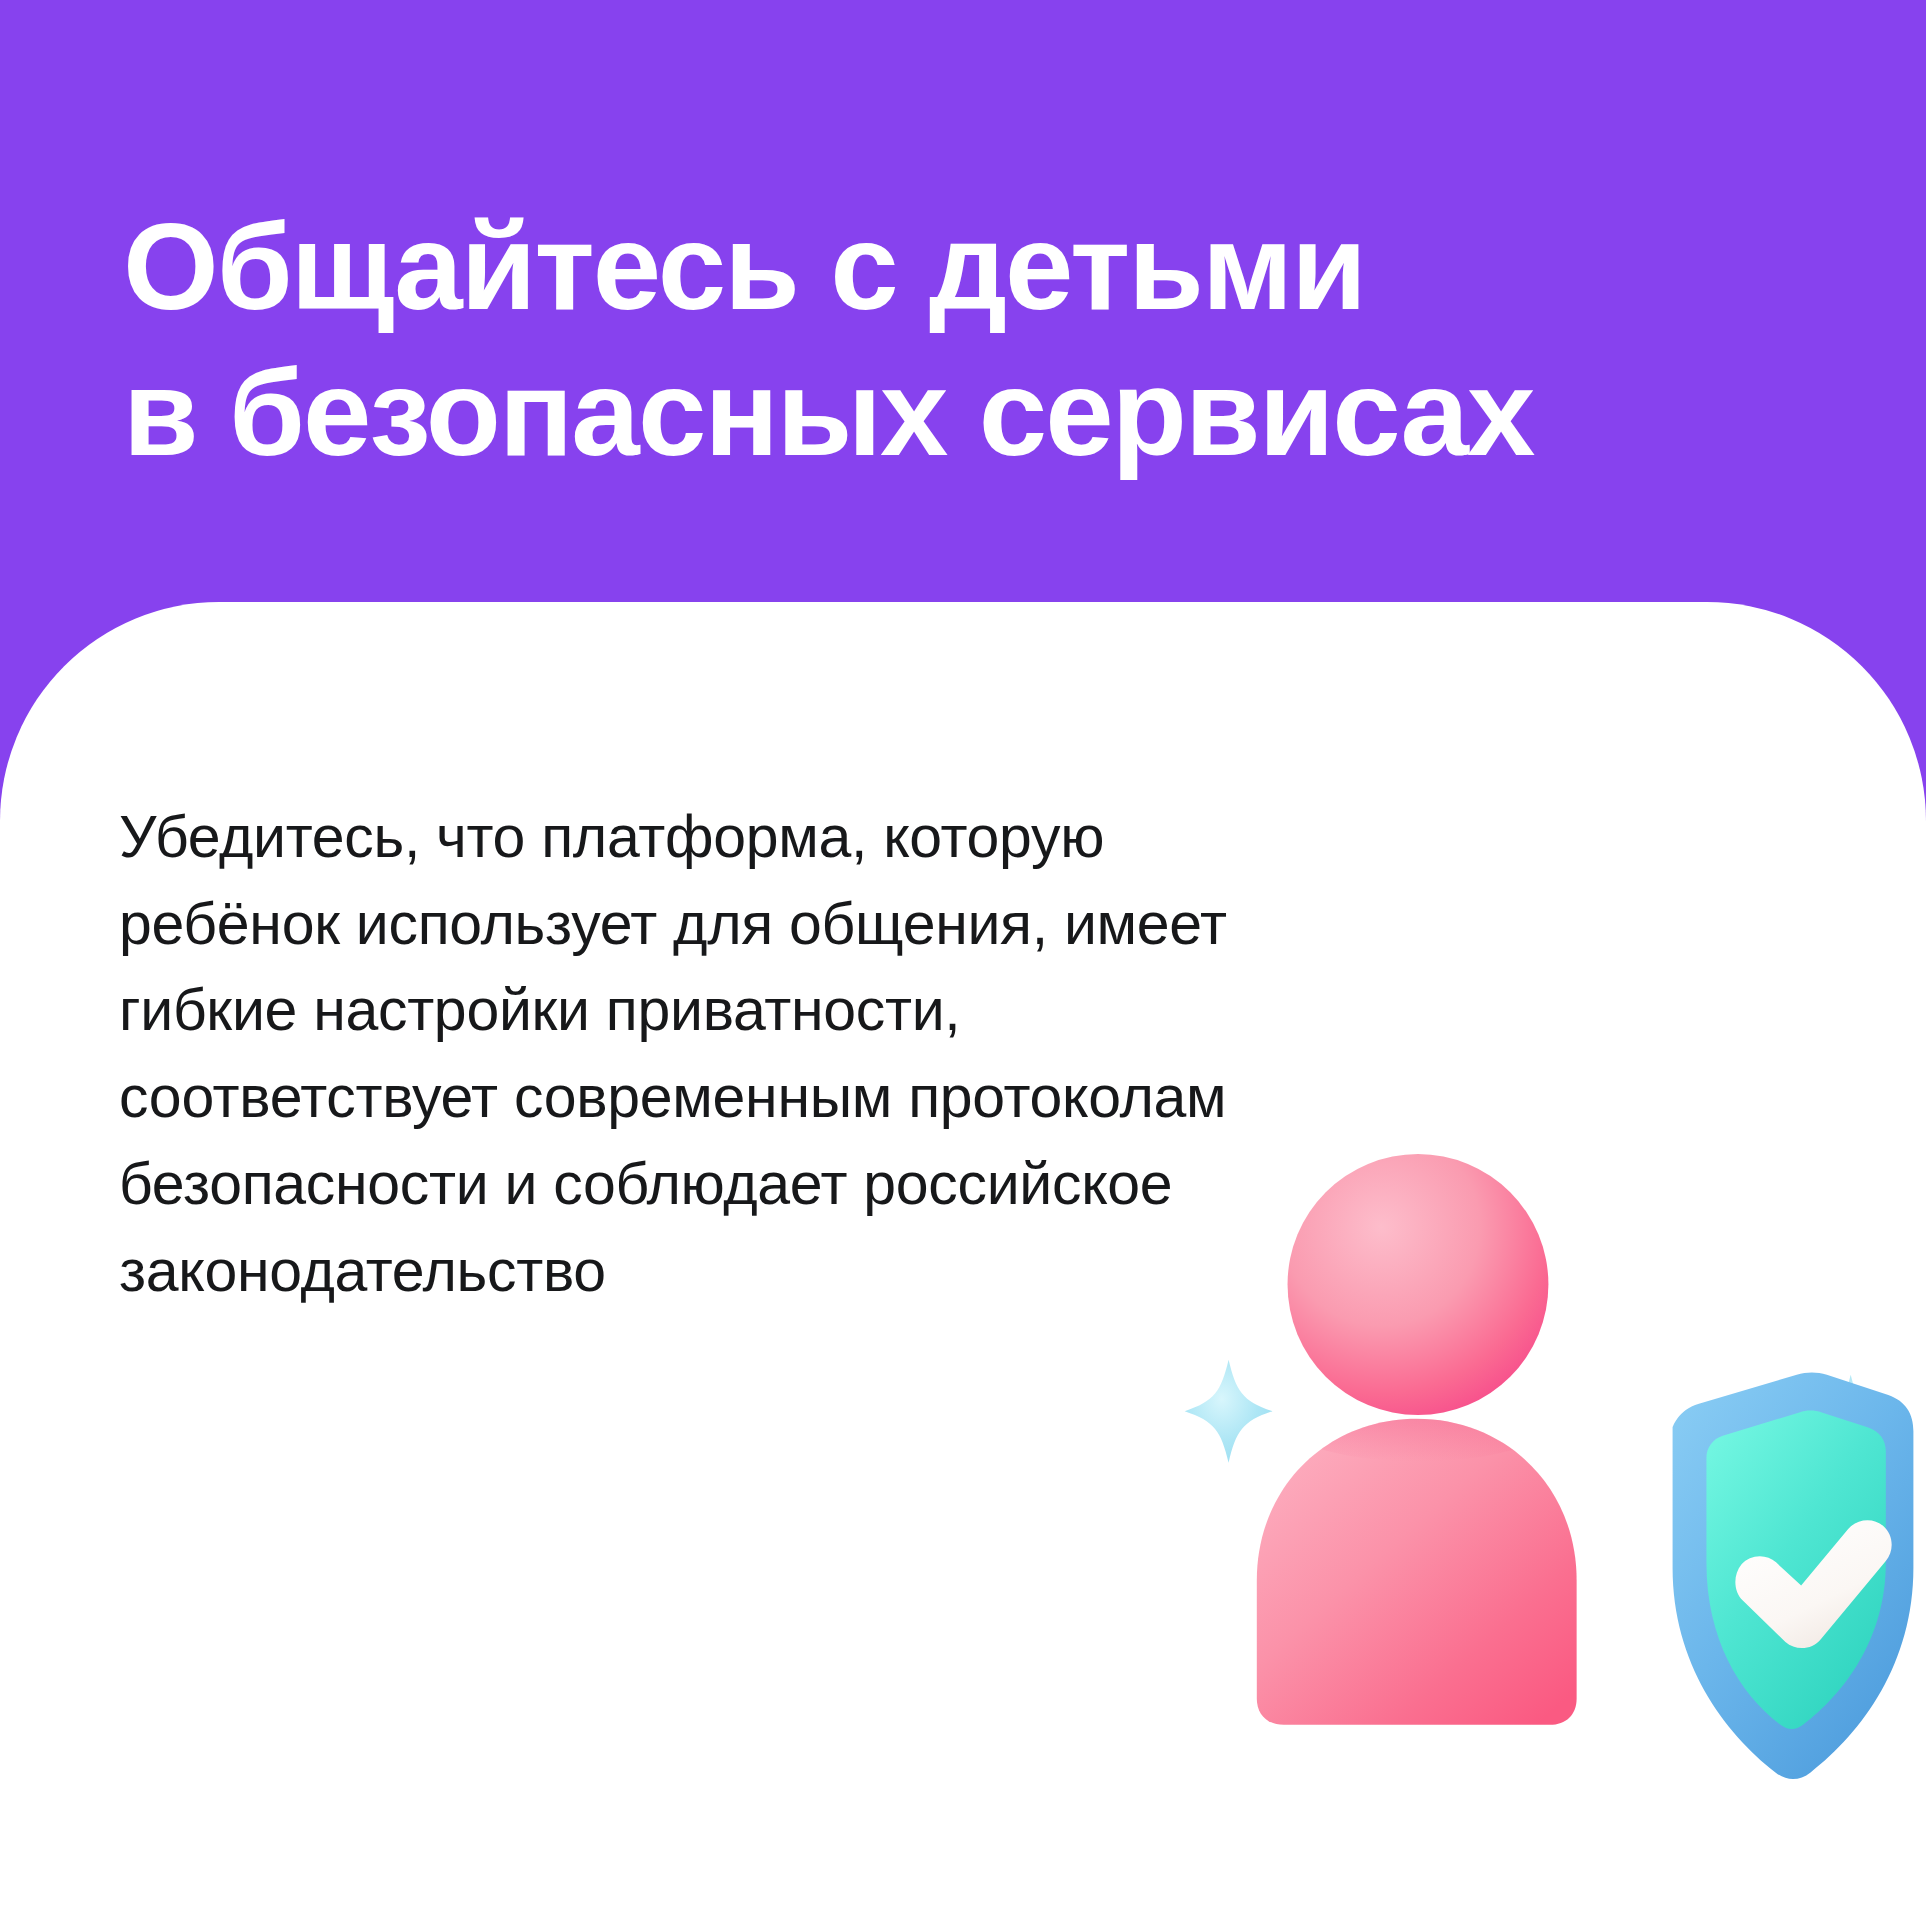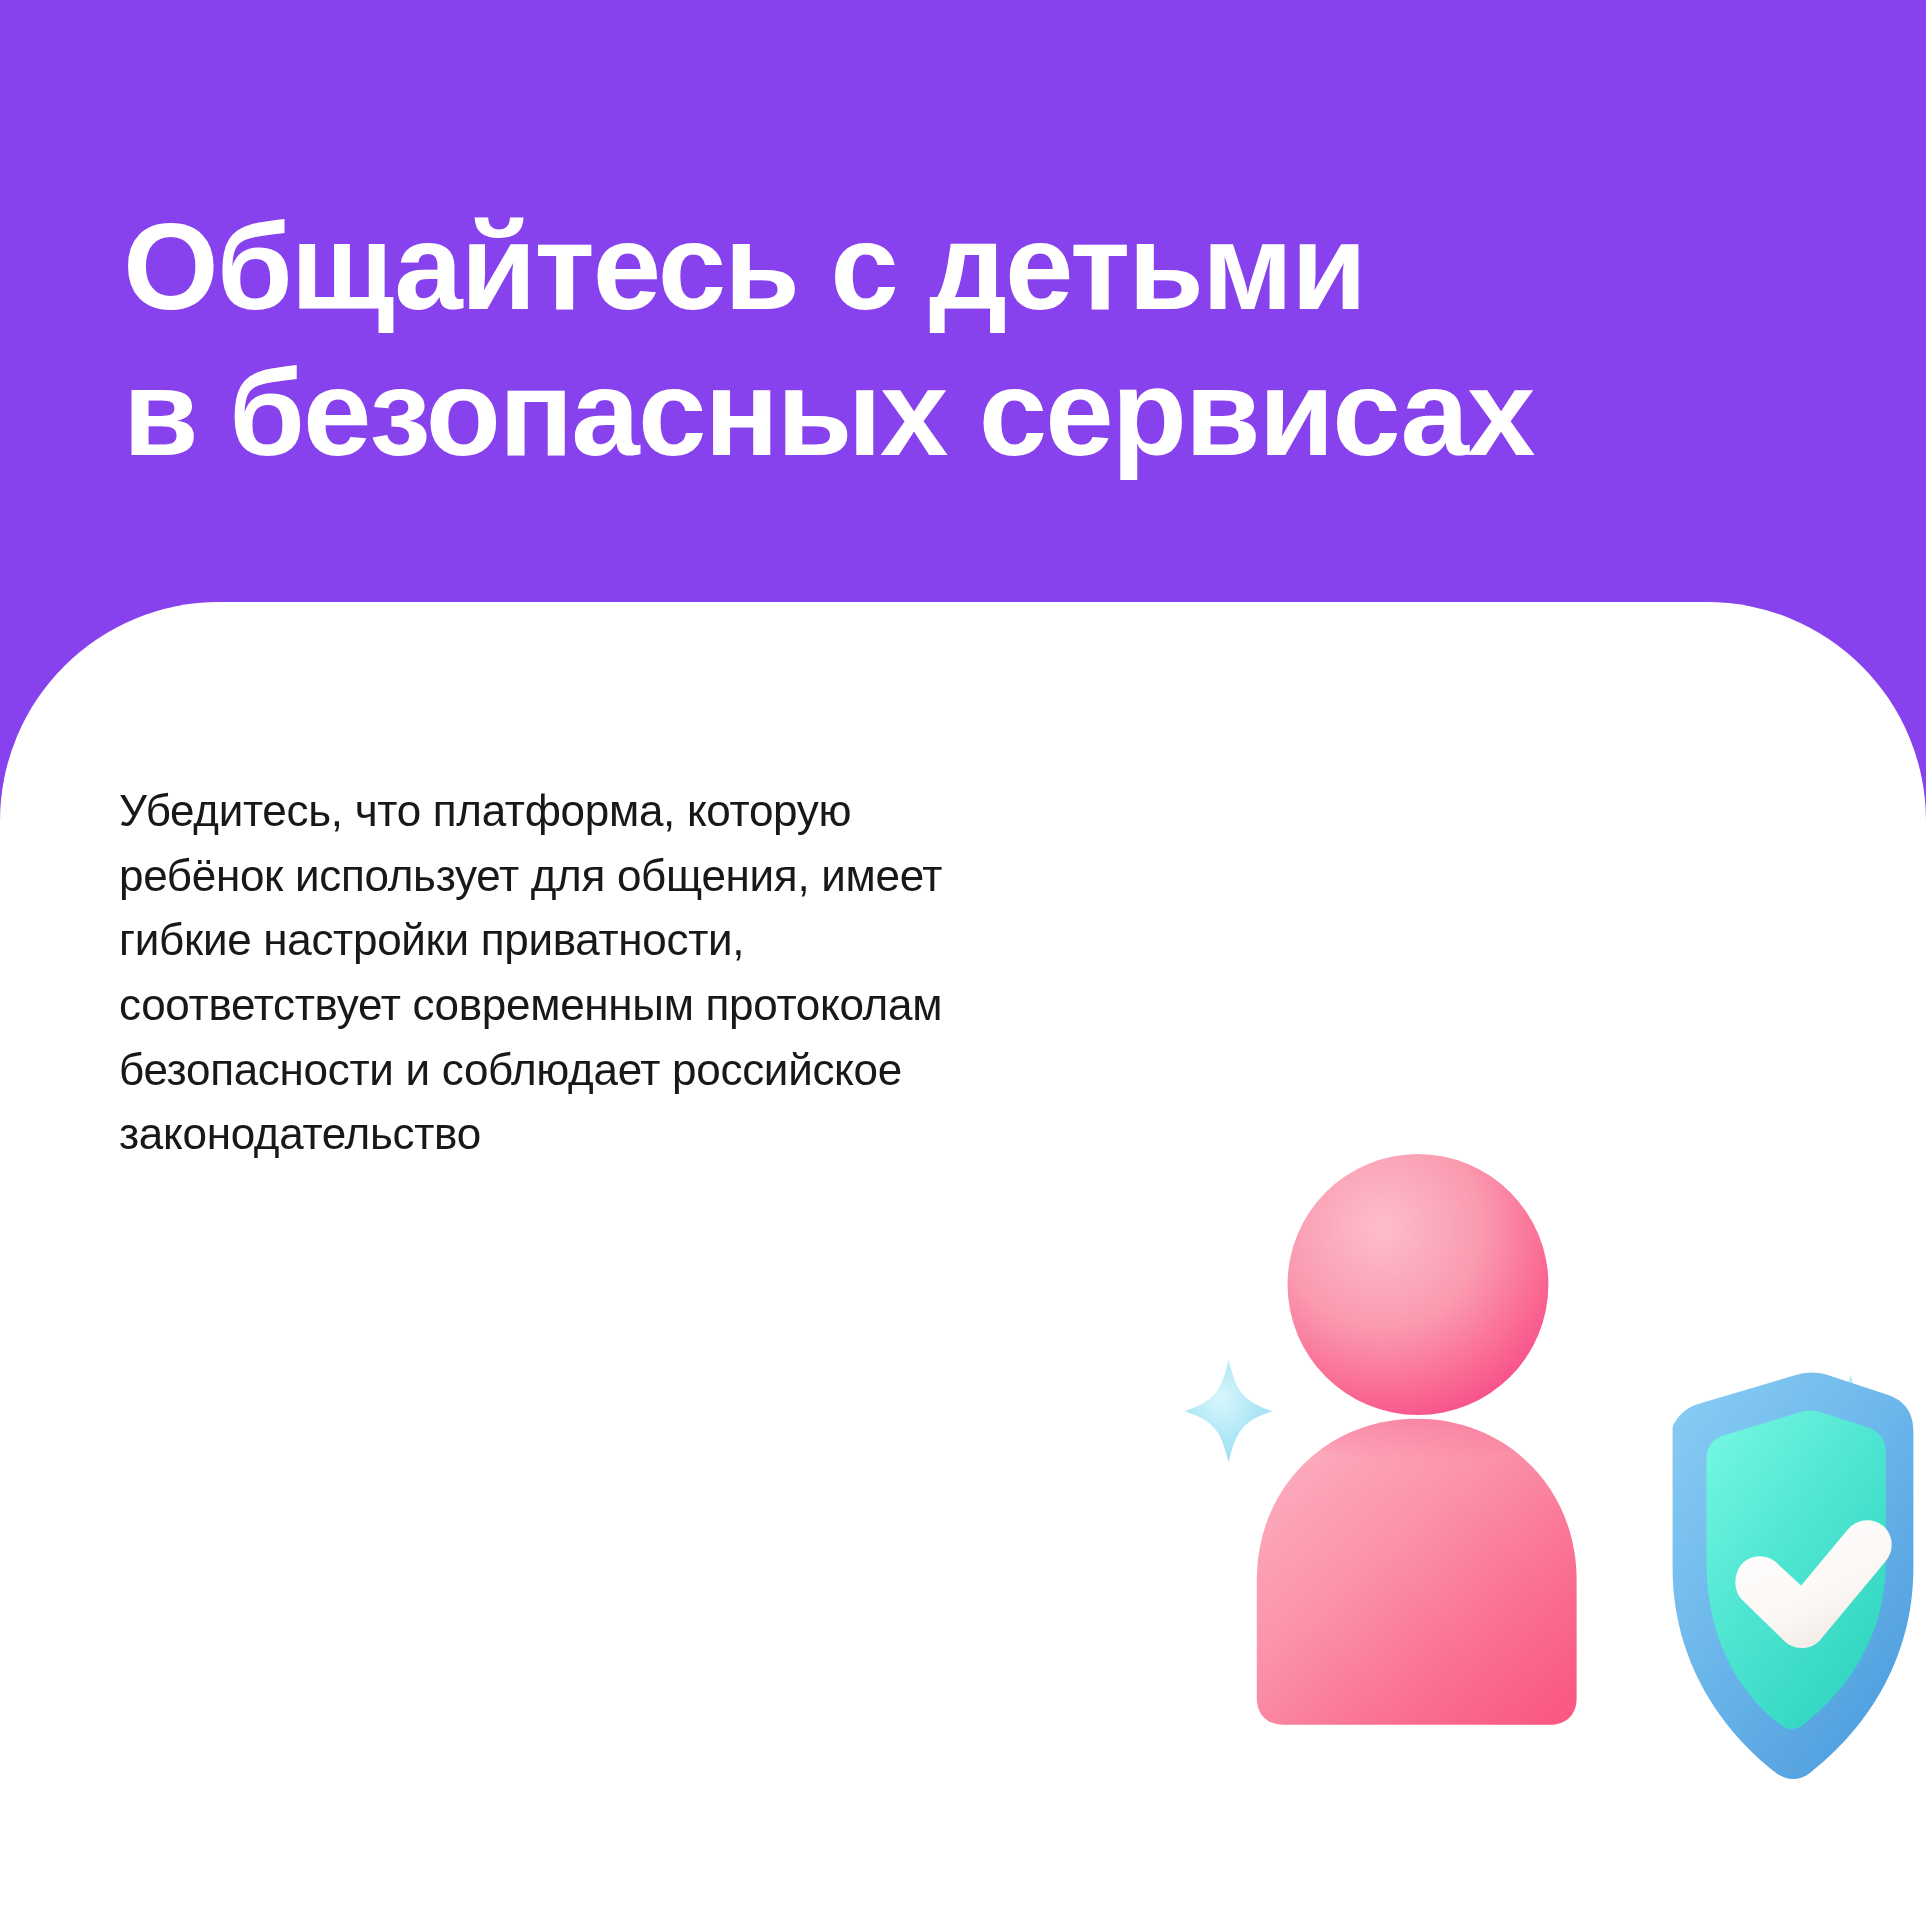--- a/index.html
+++ b/index.html
@@ -51,21 +51,21 @@
     border-top-left-radius: 219px;
     border-top-right-radius: 219px;
   }
 
   .card-body-text {
     position: absolute;
     left: 119px;
     top: 133px;
     width: 1304px;
     color: #17181A;
-    font-size: 44px;
+    font-size: 59px;
     font-weight: 400;
     line-height: 1.47;
     letter-spacing: -0.3px;
     white-space: pre-line;
   }
 
   
   .illustration {
     position: absolute;
     left: 1147px;

